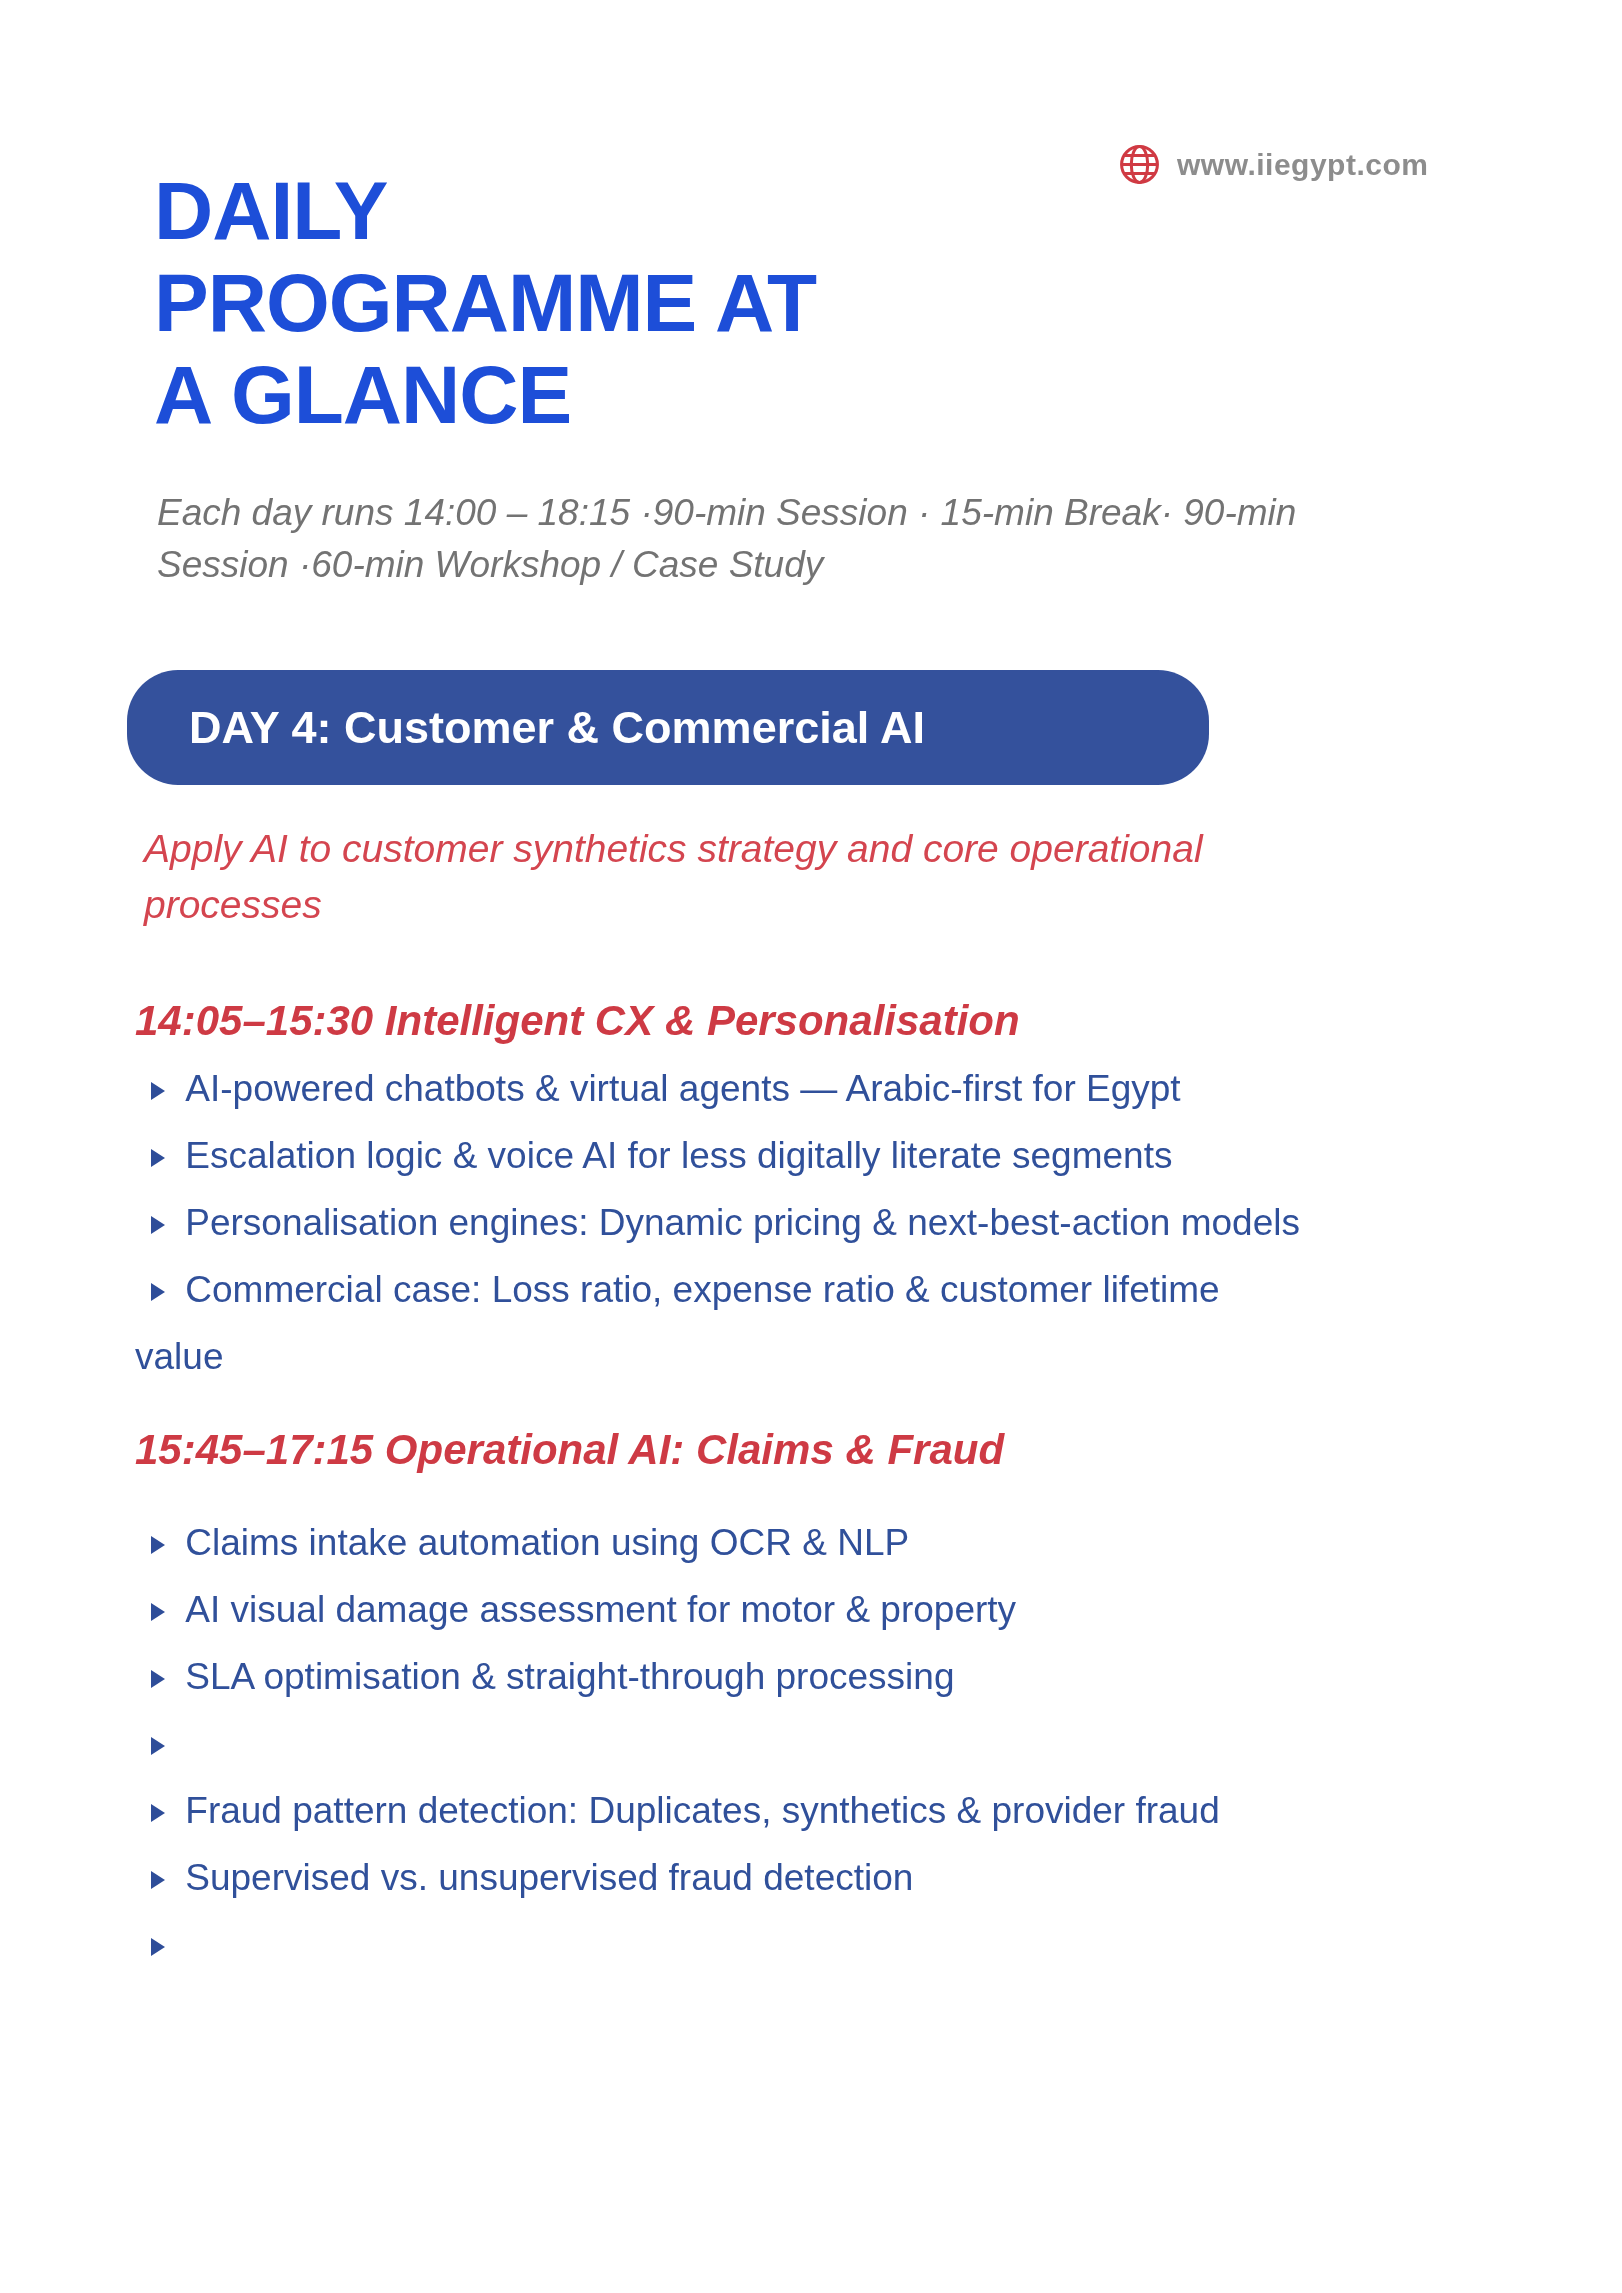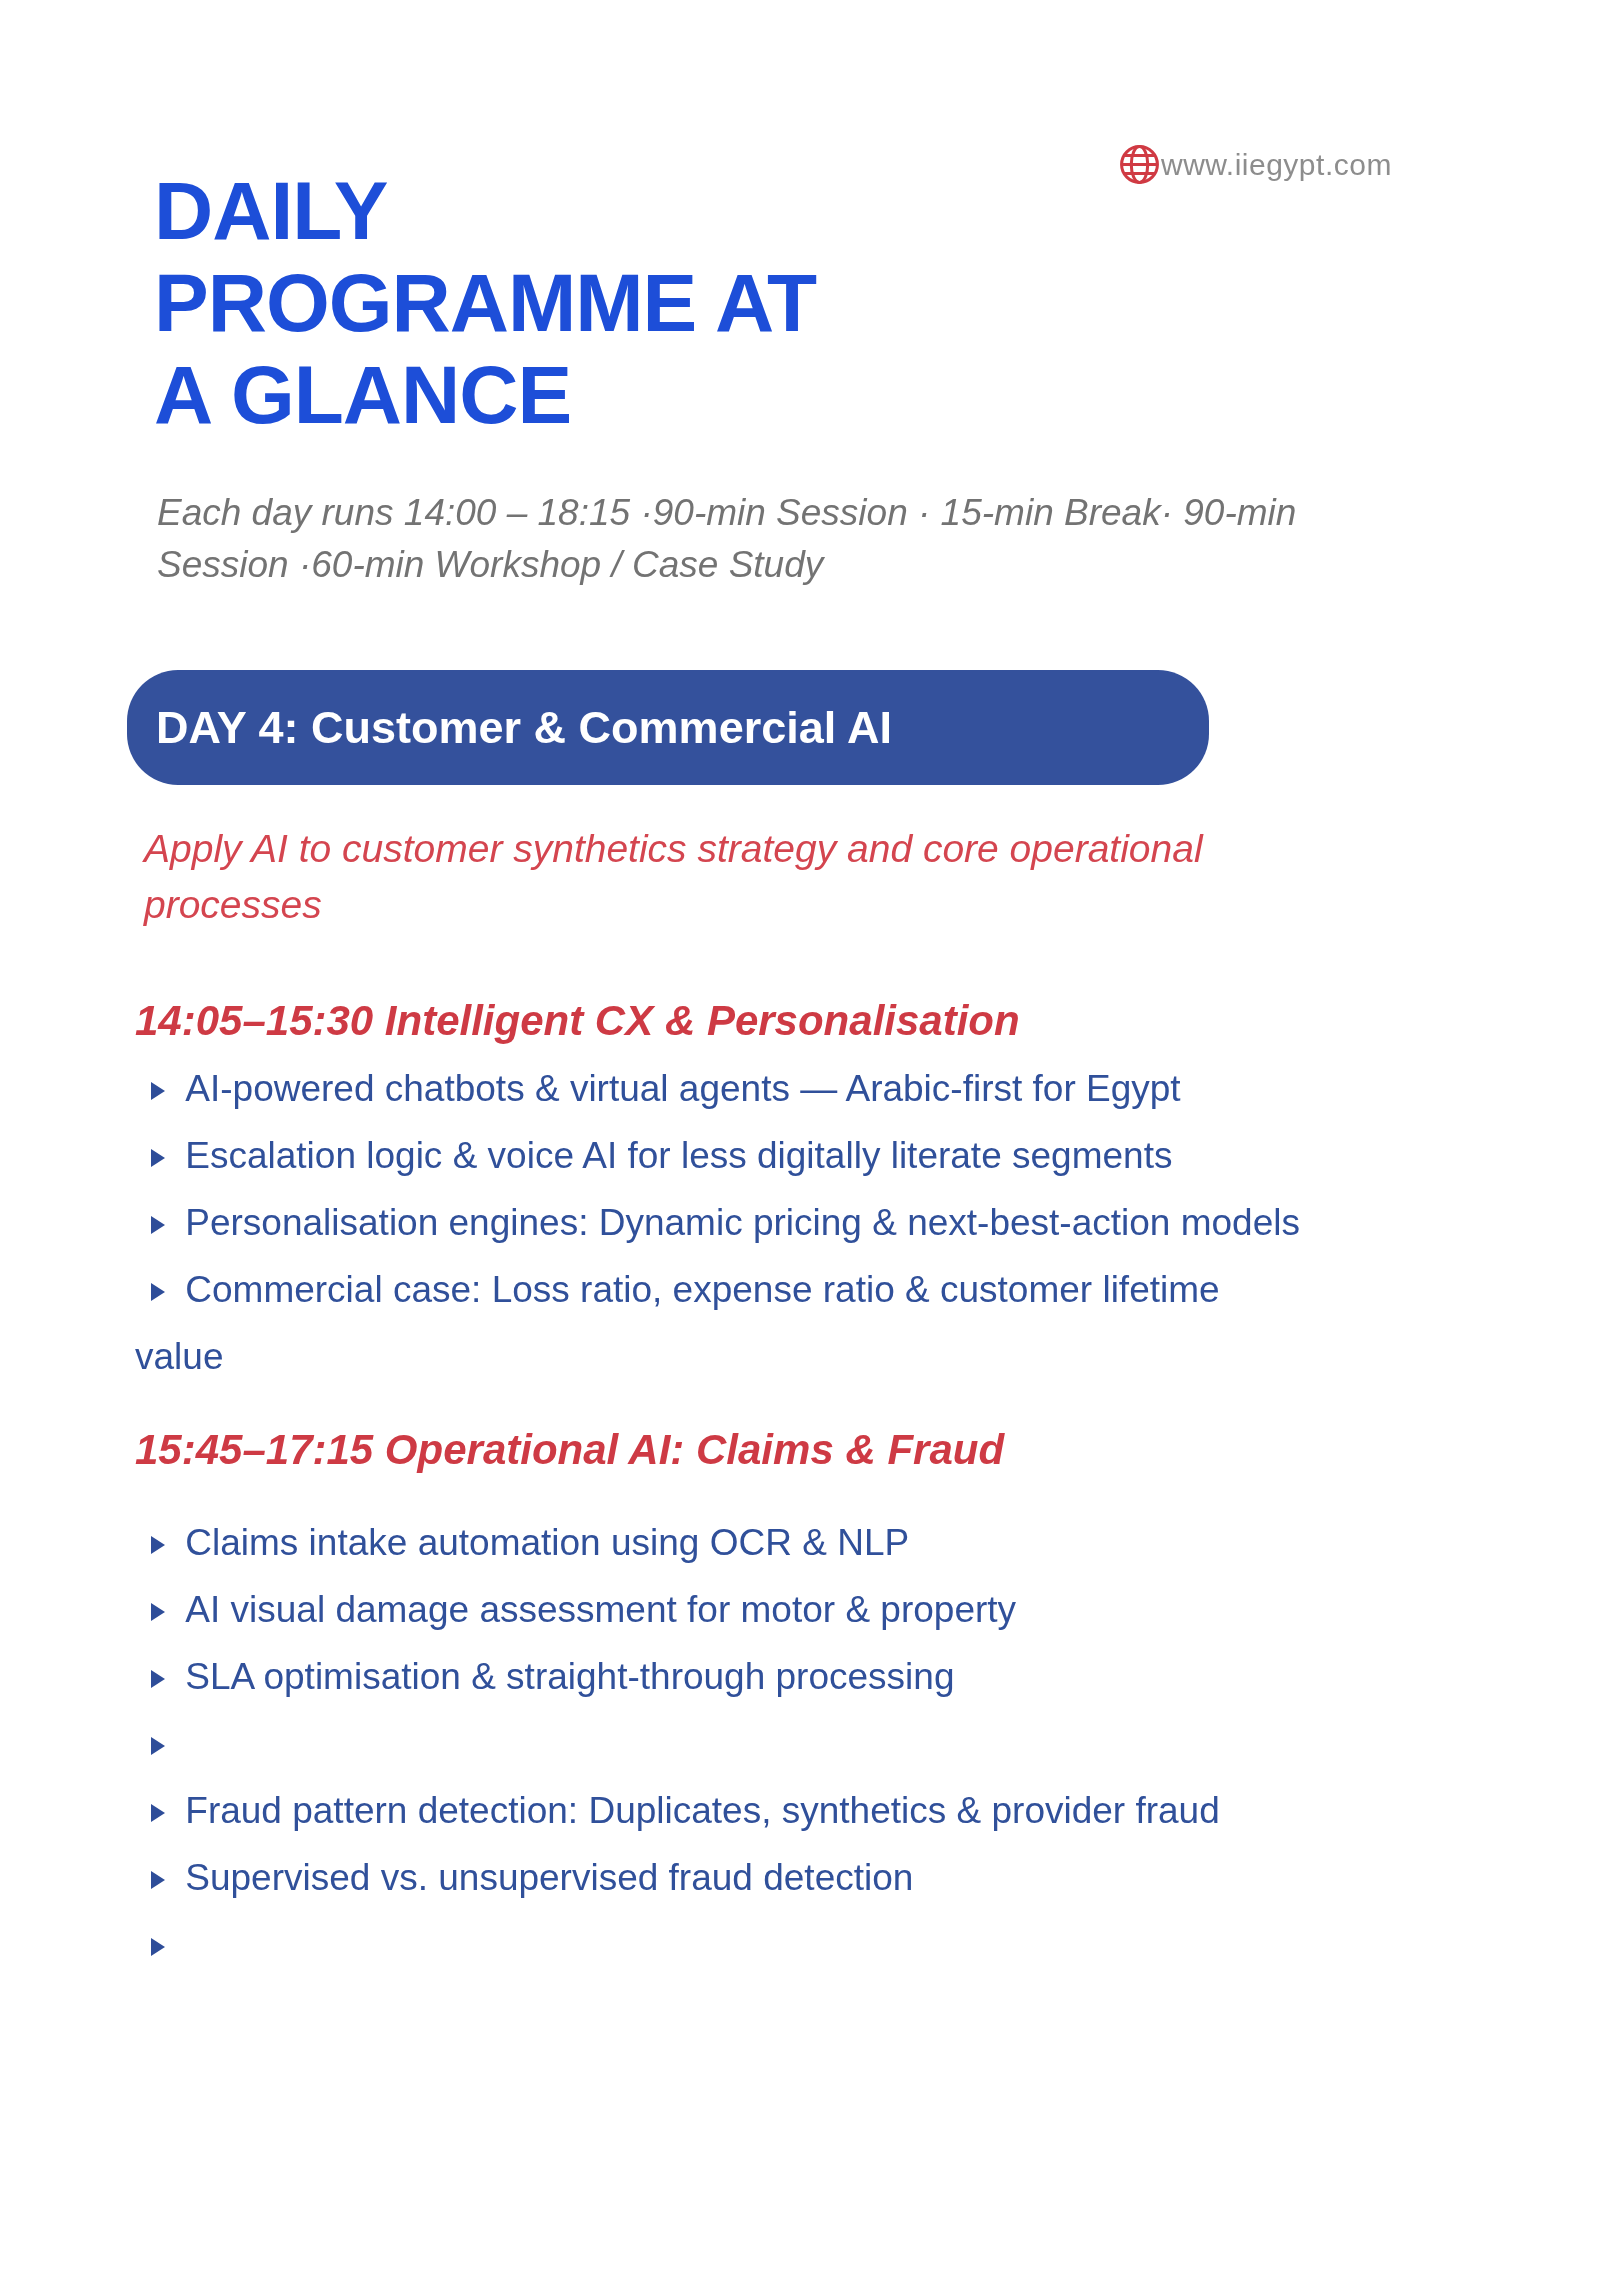--- a/index.html
+++ b/index.html
@@ -7,21 +7,21 @@
   body {
     width: 1622px; height: 2294px;
     position: relative;
     font-family: "Liberation Sans", sans-serif;
     overflow: hidden;
   }
 
   
   .site {
     position: absolute; left: 1118px; top: 143px;
-    display: flex; align-items: center; gap: 0;
+    display: flex; align-items: center; gap: 16px; font-weight: bold;
   }
   .site svg { display: block; }
   .site-url {
     font-size: 30px; color: #8d8d8d; letter-spacing: 0.5px;
   }
 
   
   .title {
     position: absolute; left: 154px; top: 165px;
     color: #1d4ed8; font-weight: bold;
@@ -39,21 +39,21 @@
 
   
   .banner {
     position: absolute; left: 127px; top: 670px;
     width: 1082px; height: 115px;
     background: #34519c; border-radius: 51px;
     display: flex; align-items: center;
   }
   .banner-label {
     color: #ffffff; font-weight: bold; font-size: 45px;
-    padding-left: 29px; letter-spacing: 0px; white-space: nowrap;
+    padding-left: 62px; letter-spacing: 0px; white-space: nowrap;
   }
 
   
   .intro {
     position: absolute; left: 144px; top: 821px;
     color: #d4454f; font-style: italic;
     font-size: 39px; line-height: 56px;
   }
   .intro div { white-space: nowrap; }
 

